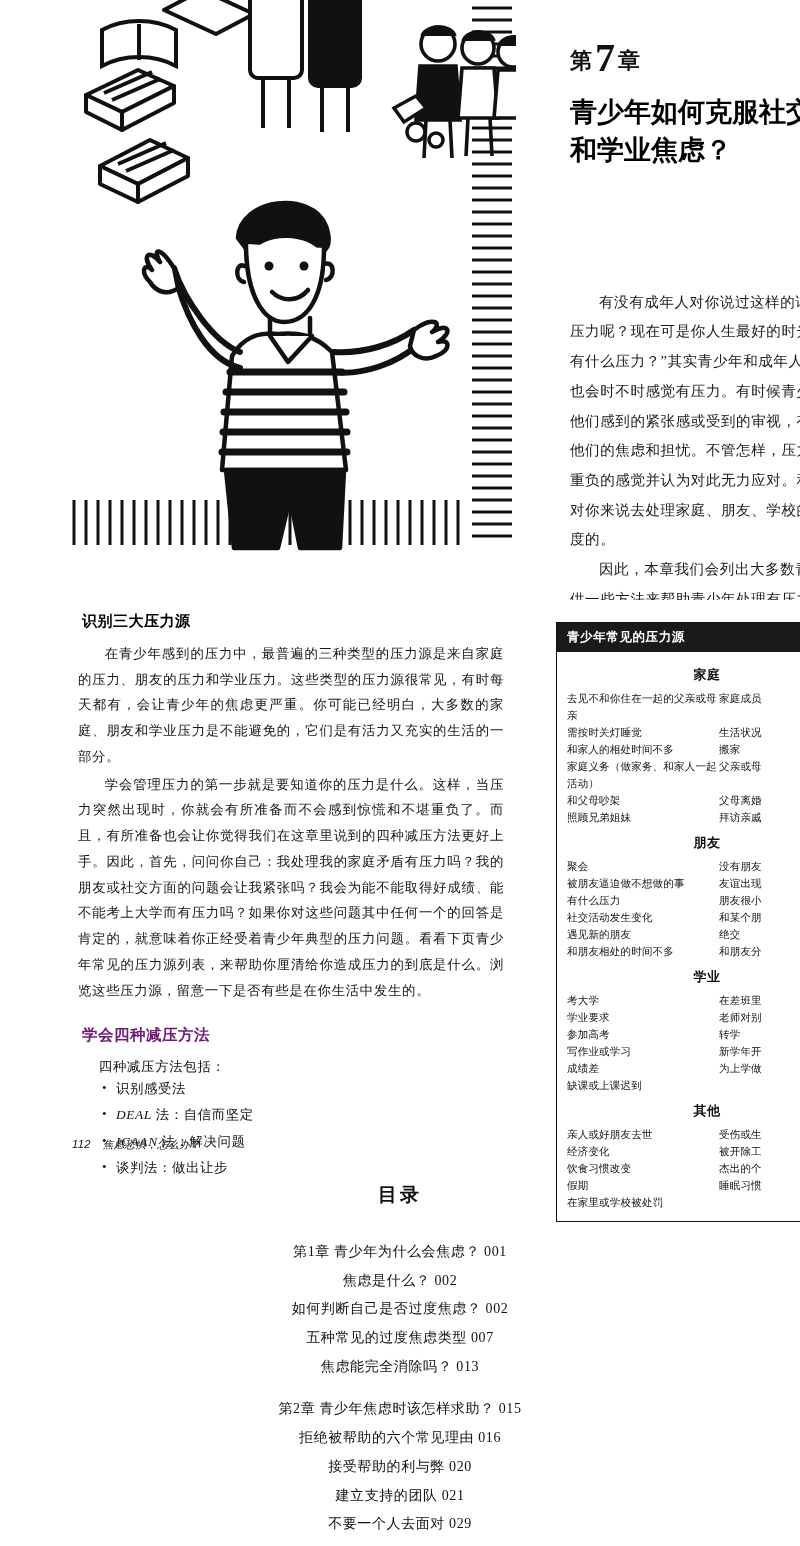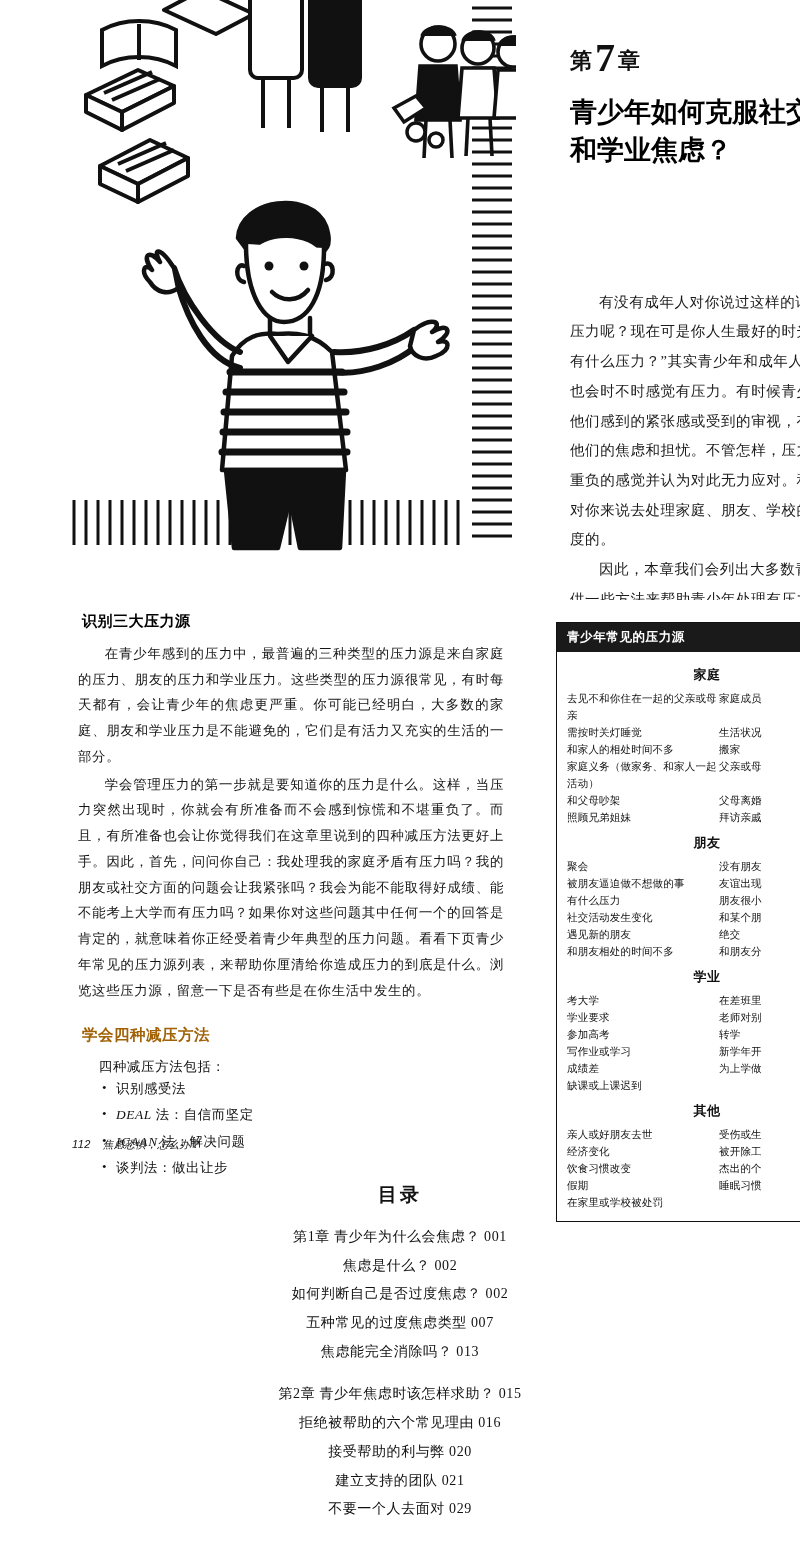--- a/index.html
+++ b/index.html
@@ -106,21 +106,21 @@
     text-indent: 2em;
     margin: 0 0 2px 6px;
     color: #151515;
   }
   .heading-b2 {
     font-family: "Liberation Sans", sans-serif;
     font-weight: 700;
     font-size: 15.5px;
     letter-spacing: 0.5px;
     margin: 22px 0 12px 10px;
-    color: #a16207;
+    color: #701a75;
   }
   .lead-line {
     font-size: 13.4px;
     letter-spacing: 0.7px;
     text-indent: 2em;
     margin: 0 0 0 0;
   }
   .bullets {
     list-style: none;
     margin: 0;
@@ -209,21 +209,21 @@
     left: 0; top: 1160px;
     width: 800px;
     height: 386px;
   }
   .toc-title {
     text-align: center;
     font-family: "Liberation Sans", sans-serif;
     font-weight: 700;
     font-size: 19px;
     letter-spacing: 3px;
-    margin: 22px 0 15px 0;
+    margin: 22px 0 30px 0;
   }
   .toc-list {
     text-align: center;
     font-size: 14px;
     line-height: 2.05;
     letter-spacing: 0.6px;
     color: #111;
   }
   .toc-gap { height: 14px; }
 </style>

